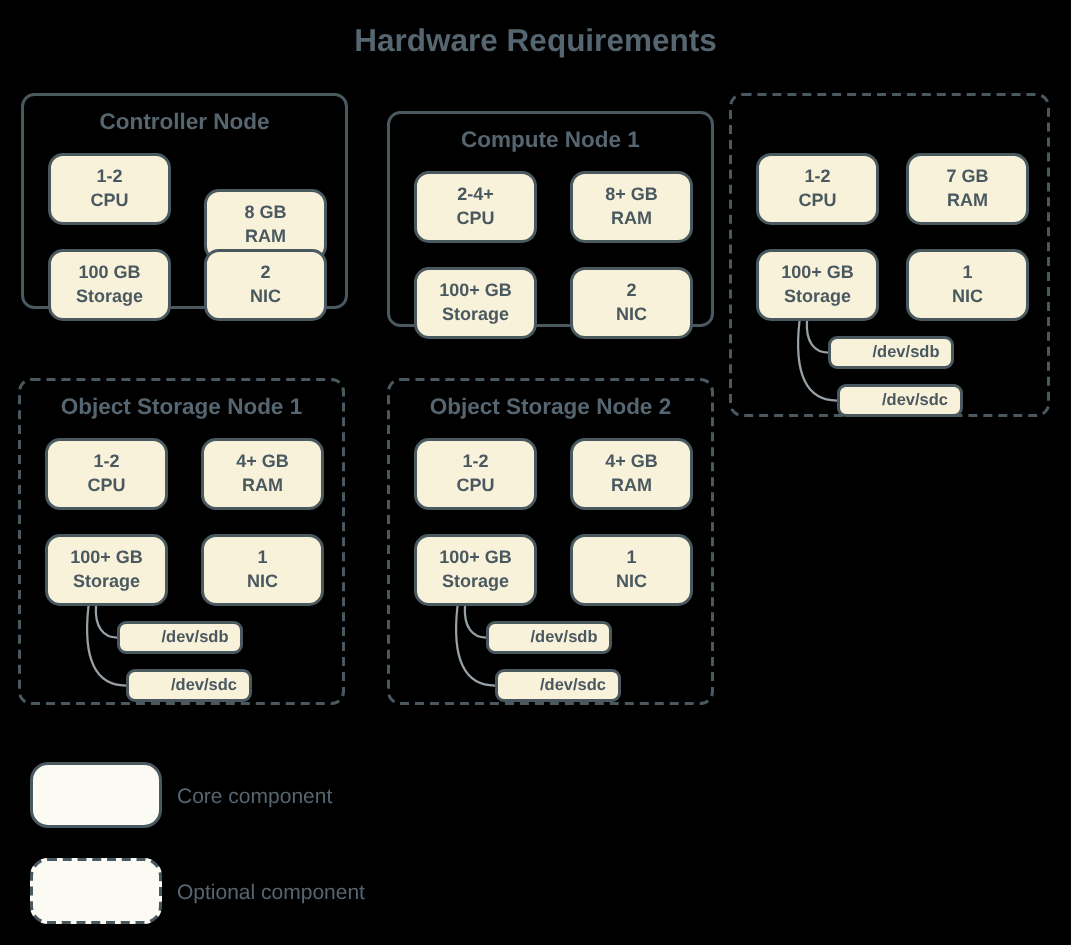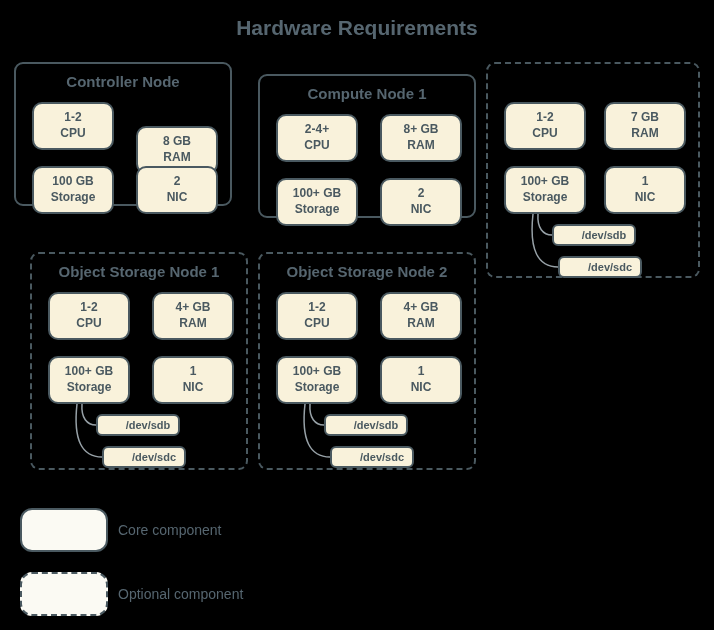--- a/index.html
+++ b/index.html
@@ -162,21 +162,21 @@
       <span>Storage</span>
     </div>
     <div class="comp" style="left:116px; top:102px;">
       <span>1</span>
       <span>NIC</span>
     </div>
     <div class="disk" style="left:64px; top:160px;">/dev/sdb</div>
     <div class="disk" style="left:70px; top:192px;">/dev/sdc</div>
   </div>
 
-  <div class="node optional" style="left:30px; top:252px; width:218px; height:218px;">
+  <div class="node optional" style="left:12px; top:252px; width:218px; height:218px;">
     <svg class="connectors" width="218" height="218" viewBox="0 0 218 218">
       <path d="M50 150 C 49 164, 55 171, 64 171" fill="none" stroke="var(--connector, #97a1a7)" stroke-width="1.5"></path>
       <path d="M45 150 C 41 186, 50 203, 70 203" fill="none" stroke="var(--connector, #97a1a7)" stroke-width="1.5"></path>
     </svg>
     <div class="node-title">Object Storage Node 1</div>
     <div class="comp" style="left:16px; top:38px;">
       <span>1-2</span>
       <span>CPU</span>
     </div>
     <div class="comp" style="left:120px; top:38px;">

